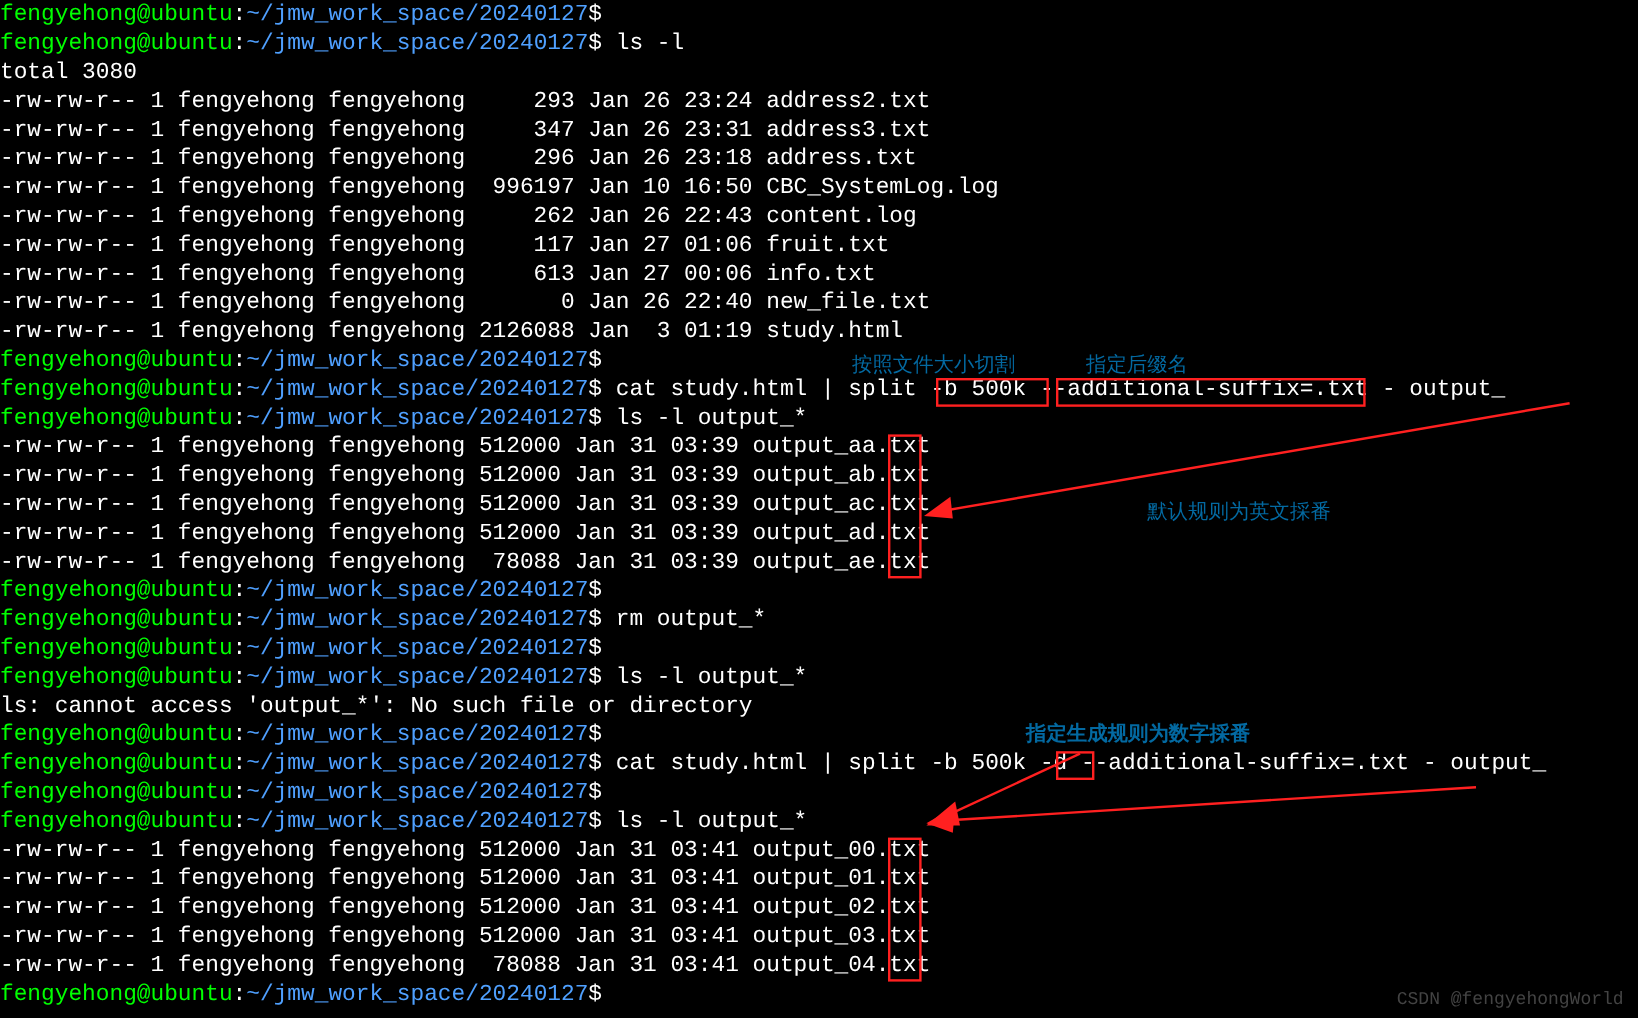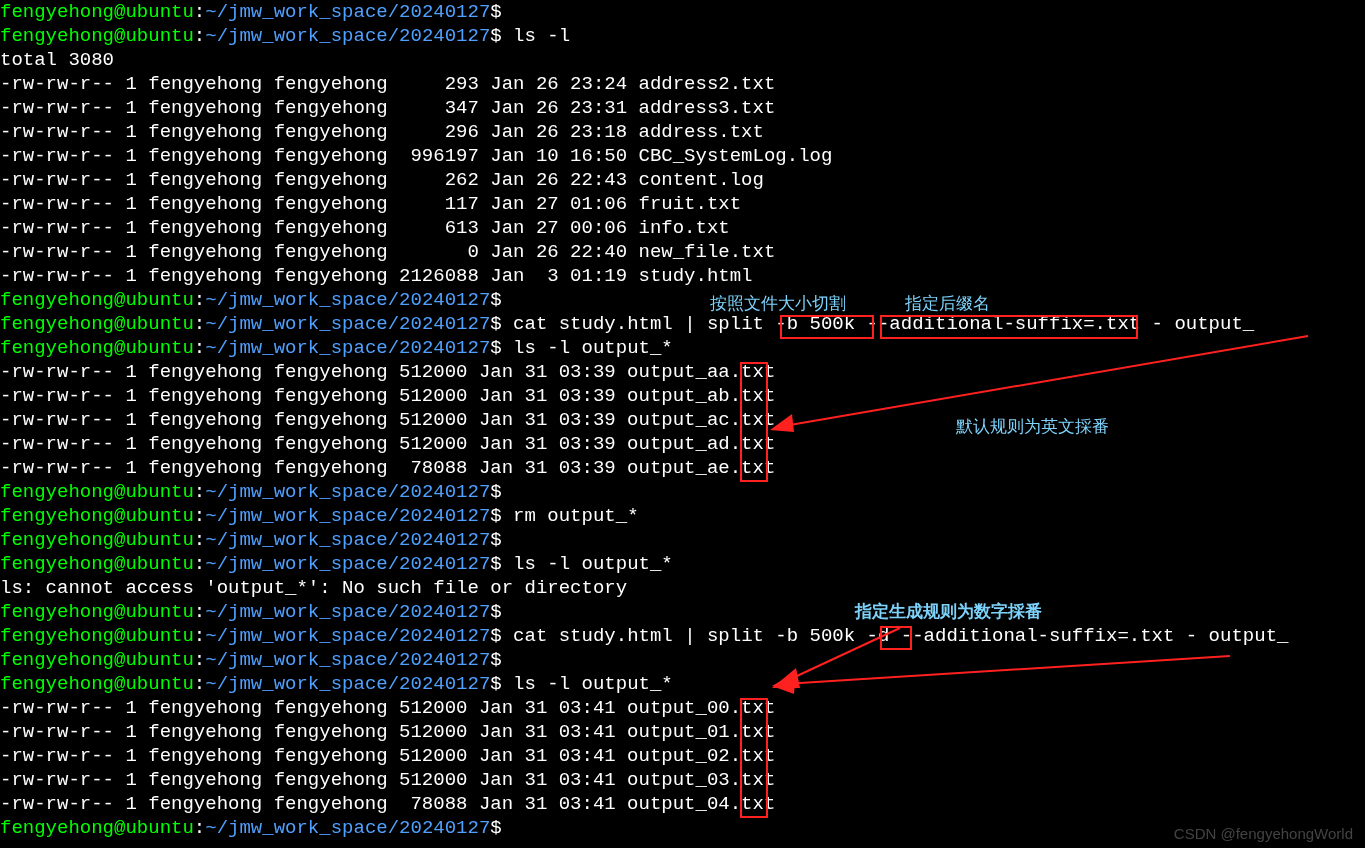--- a/index.html
+++ b/index.html
@@ -2,28 +2,28 @@
 <html><head>
 <meta charset="utf-8">
 <style>
   html,body{margin:0;padding:0;background:#000;width:1365px;height:848px;overflow:hidden;}
   .term{position:relative;width:1323px;height:848px;background:#000;color:#fff;
         font-family:"Courier New",Consolas,monospace;font-size:19px;line-height:24px;
         white-space:pre;letter-spacing:0px;}
   .prompt-green{color:#00ff00;}
   .prompt-blue{color:#4fa0ff;}
   .w{color:#ffffff;}
-  .annot{position:absolute;color:#7dd3fc;font-family:"SimHei","Microsoft YaHei",sans-serif;
+  .annot{position:absolute;color:#0369a1;font-family:"SimHei","Microsoft YaHei",sans-serif;
          font-size:17px;white-space:nowrap;}
   .redbox{position:absolute;border:2px solid #ff2020;box-sizing:border-box;}
   .arrow{position:absolute;}
   .arrow line{stroke:#ff2020;stroke-width:2;}
   .arrow polygon{fill:#ff2020;}
   .watermark{position:absolute;right:12px;bottom:6px;color:#7a7a7a;
-             font-family:Liberation Sans, sans-serif;font-size:15px;opacity:.55;}
+             font-family:Liberation Mono, monospace;font-size:15px;opacity:.55;}
 </style>
 </head>
 <body>
 
 <div class="term" id="term"><div><span class="prompt-green">fengyehong@ubuntu</span><span class="w">:</span><span class="prompt-blue">~/jmw_work_space/20240127</span><span class="w">$ </span><span class="w"></span></div><div><span class="prompt-green">fengyehong@ubuntu</span><span class="w">:</span><span class="prompt-blue">~/jmw_work_space/20240127</span><span class="w">$ </span><span class="w">ls -l</span></div><div class="w">total 3080</div><div class="w">-rw-rw-r-- 1 fengyehong fengyehong     293 Jan 26 23:24 address2.txt</div><div class="w">-rw-rw-r-- 1 fengyehong fengyehong     347 Jan 26 23:31 address3.txt</div><div class="w">-rw-rw-r-- 1 fengyehong fengyehong     296 Jan 26 23:18 address.txt</div><div class="w">-rw-rw-r-- 1 fengyehong fengyehong  996197 Jan 10 16:50 CBC_SystemLog.log</div><div class="w">-rw-rw-r-- 1 fengyehong fengyehong     262 Jan 26 22:43 content.log</div><div class="w">-rw-rw-r-- 1 fengyehong fengyehong     117 Jan 27 01:06 fruit.txt</div><div class="w">-rw-rw-r-- 1 fengyehong fengyehong     613 Jan 27 00:06 info.txt</div><div class="w">-rw-rw-r-- 1 fengyehong fengyehong       0 Jan 26 22:40 new_file.txt</div><div class="w">-rw-rw-r-- 1 fengyehong fengyehong 2126088 Jan  3 01:19 study.html</div><div><span class="prompt-green">fengyehong@ubuntu</span><span class="w">:</span><span class="prompt-blue">~/jmw_work_space/20240127</span><span class="w">$ </span><span class="w"></span></div><div><span class="prompt-green">fengyehong@ubuntu</span><span class="w">:</span><span class="prompt-blue">~/jmw_work_space/20240127</span><span class="w">$ </span><span class="w">cat study.html | split -b 500k --additional-suffix=.txt - output_</span></div><div><span class="prompt-green">fengyehong@ubuntu</span><span class="w">:</span><span class="prompt-blue">~/jmw_work_space/20240127</span><span class="w">$ </span><span class="w">ls -l output_*</span></div><div class="w">-rw-rw-r-- 1 fengyehong fengyehong 512000 Jan 31 03:39 output_aa.txt</div><div class="w">-rw-rw-r-- 1 fengyehong fengyehong 512000 Jan 31 03:39 output_ab.txt</div><div class="w">-rw-rw-r-- 1 fengyehong fengyehong 512000 Jan 31 03:39 output_ac.txt</div><div class="w">-rw-rw-r-- 1 fengyehong fengyehong 512000 Jan 31 03:39 output_ad.txt</div><div class="w">-rw-rw-r-- 1 fengyehong fengyehong  78088 Jan 31 03:39 output_ae.txt</div><div><span class="prompt-green">fengyehong@ubuntu</span><span class="w">:</span><span class="prompt-blue">~/jmw_work_space/20240127</span><span class="w">$ </span><span class="w"></span></div><div><span class="prompt-green">fengyehong@ubuntu</span><span class="w">:</span><span class="prompt-blue">~/jmw_work_space/20240127</span><span class="w">$ </span><span class="w">rm output_*</span></div><div><span class="prompt-green">fengyehong@ubuntu</span><span class="w">:</span><span class="prompt-blue">~/jmw_work_space/20240127</span><span class="w">$ </span><span class="w"></span></div><div><span class="prompt-green">fengyehong@ubuntu</span><span class="w">:</span><span class="prompt-blue">~/jmw_work_space/20240127</span><span class="w">$ </span><span class="w">ls -l output_*</span></div><div class="w">ls: cannot access 'output_*': No such file or directory</div><div><span class="prompt-green">fengyehong@ubuntu</span><span class="w">:</span><span class="prompt-blue">~/jmw_work_space/20240127</span><span class="w">$ </span><span class="w"></span></div><div><span class="prompt-green">fengyehong@ubuntu</span><span class="w">:</span><span class="prompt-blue">~/jmw_work_space/20240127</span><span class="w">$ </span><span class="w">cat study.html | split -b 500k -d --additional-suffix=.txt - output_</span></div><div><span class="prompt-green">fengyehong@ubuntu</span><span class="w">:</span><span class="prompt-blue">~/jmw_work_space/20240127</span><span class="w">$ </span><span class="w"></span></div><div><span class="prompt-green">fengyehong@ubuntu</span><span class="w">:</span><span class="prompt-blue">~/jmw_work_space/20240127</span><span class="w">$ </span><span class="w">ls -l output_*</span></div><div class="w">-rw-rw-r-- 1 fengyehong fengyehong 512000 Jan 31 03:41 output_00.txt</div><div class="w">-rw-rw-r-- 1 fengyehong fengyehong 512000 Jan 31 03:41 output_01.txt</div><div class="w">-rw-rw-r-- 1 fengyehong fengyehong 512000 Jan 31 03:41 output_02.txt</div><div class="w">-rw-rw-r-- 1 fengyehong fengyehong 512000 Jan 31 03:41 output_03.txt</div><div class="w">-rw-rw-r-- 1 fengyehong fengyehong  78088 Jan 31 03:41 output_04.txt</div><div><span class="prompt-green">fengyehong@ubuntu</span><span class="w">:</span><span class="prompt-blue">~/jmw_work_space/20240127</span><span class="w">$ </span><span class="w"></span></div></div>
 
 <div class="redbox" style="left:780px;top:315px;width:94px;height:24px;"></div>
 <div class="redbox" style="left:880px;top:315px;width:258px;height:24px;"></div>
 <div class="redbox" style="left:740px;top:362px;width:28px;height:120px;"></div>
 <div class="redbox" style="left:880px;top:626px;width:32px;height:24px;"></div>

